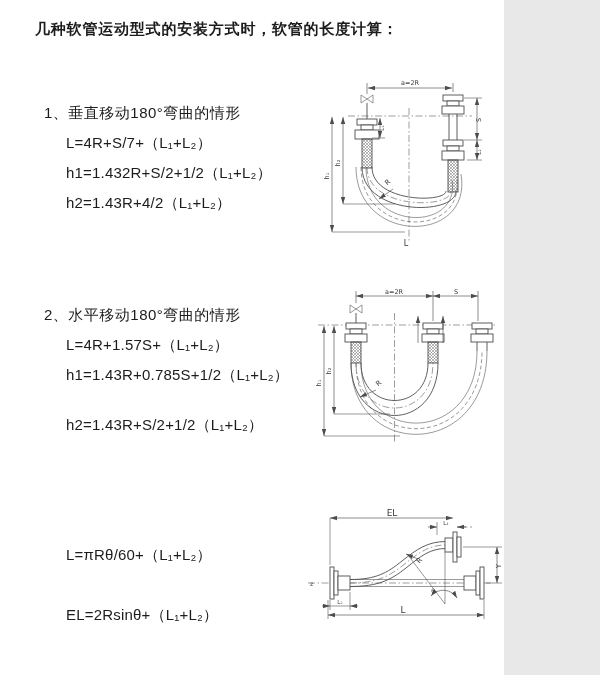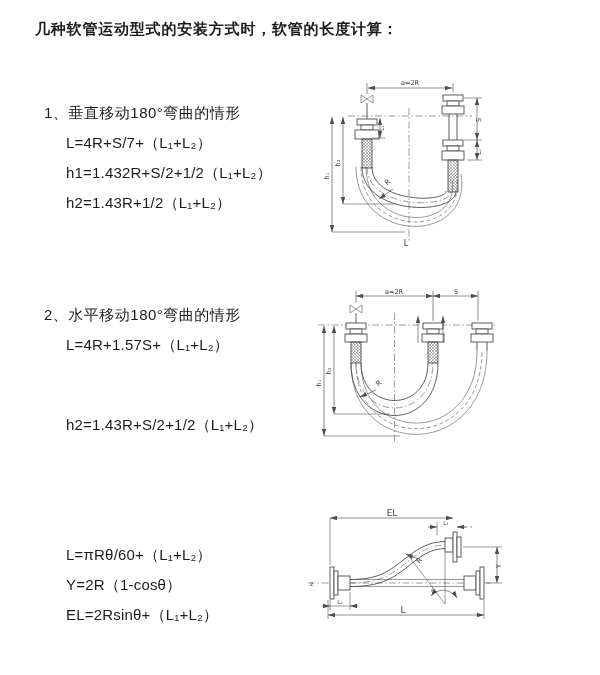--- a/index.html
+++ b/index.html
@@ -1,16 +1,16 @@
 <!DOCTYPE html>
 <html><head>
 <meta charset="utf-8">
 <style>
   html,body{margin:0;padding:0;background:#e8e8e8;}
-  .page{position:relative;width:600px;height:675px;background:#ffffff;overflow:hidden;
+  .page{position:relative;width:504px;height:675px;background:#ffffff;overflow:hidden;
         font-family:"Liberation Sans","DejaVu Sans",sans-serif;color:#1c1c1c;}
   .title{position:absolute;left:35px;top:20px;font-size:15px;font-weight:700;letter-spacing:.8px;white-space:nowrap;}
   .sec-h{position:absolute;font-size:15px;font-weight:400;letter-spacing:.5px;white-space:nowrap;}
   .formula{position:absolute;font-size:15px;font-weight:400;letter-spacing:.2px;white-space:nowrap;}
   .diag{position:absolute;text-decoration:underline;}
   svg .ln{stroke:#4d4d4d;stroke-width:.9;fill:none;}
   svg .thin{stroke:#565656;stroke-width:.6;fill:none;}
   svg .dim{stroke:#4d4d4d;stroke-width:.65;fill:none;}
   svg .dd{stroke:#5a5a5a;stroke-width:.6;fill:none;stroke-dasharray:7 2.5 1.5 2.5;}
   svg .dash{stroke:#565656;stroke-width:.6;fill:none;stroke-dasharray:4 2.5;}
@@ -21,28 +21,28 @@
 </head>
 <body>
 
 <div class="page">
 
   <div class="title">几种软管运动型式的安装方式时，软管的长度计算：</div>
 
   <div class="sec-h" style="left:44px;top:104px">1、垂直移动180°弯曲的情形</div>
   <div class="formula" style="left:66px;top:134px">L=4R+S/7+（L₁+L₂）</div>
   <div class="formula" style="left:66px;top:164px">h1=1.432R+S/2+1/2（L₁+L₂）</div>
-  <div class="formula" style="left:66px;top:194px">h2=1.43R+1/2（L₁+L₂）</div>
+  <div class="formula" style="left:66px;top:194px">h2=1.43R+4/2（L₁+L₂）</div>
 
   <div class="sec-h" style="left:44px;top:306px">2、水平移动180°弯曲的情形</div>
   <div class="formula" style="left:66px;top:336px">L=4R+1.57S+（L₁+L₂）</div>
+  <div class="formula" style="left:66px;top:366px">h1=1.43R+0.785S+1/2（L₁+L₂）</div>
   <div class="formula" style="left:66px;top:416px">h2=1.43R+S/2+1/2（L₁+L₂）</div>
 
   <div class="formula" style="left:66px;top:546px">L=πRθ/60+（L₁+L₂）</div>
-  <div class="formula" style="left:66px;top:576px">Y=2R（1-cosθ）</div>
   <div class="formula" style="left:66px;top:606px">EL=2Rsinθ+（L₁+L₂）</div>
 
   <div class="diag" style="left:310px;top:75px">
     <svg width="290" height="180" viewBox="0 0 290 180">
       <defs>
         <pattern id="p1" width="3" height="3" patternUnits="userSpaceOnUse">
           <path d="M0,0 L3,3 M3,0 L0,3" stroke="#707070" stroke-width="0.5"></path>
         </pattern>
         <marker id="a1s" orient="auto" markerUnits="userSpaceOnUse" markerWidth="9" markerHeight="6" refX="0" refY="2.2">
           <path d="M7,0 L0,2.2 L7,4.4 Z" fill="#4d4d4d"></path>

